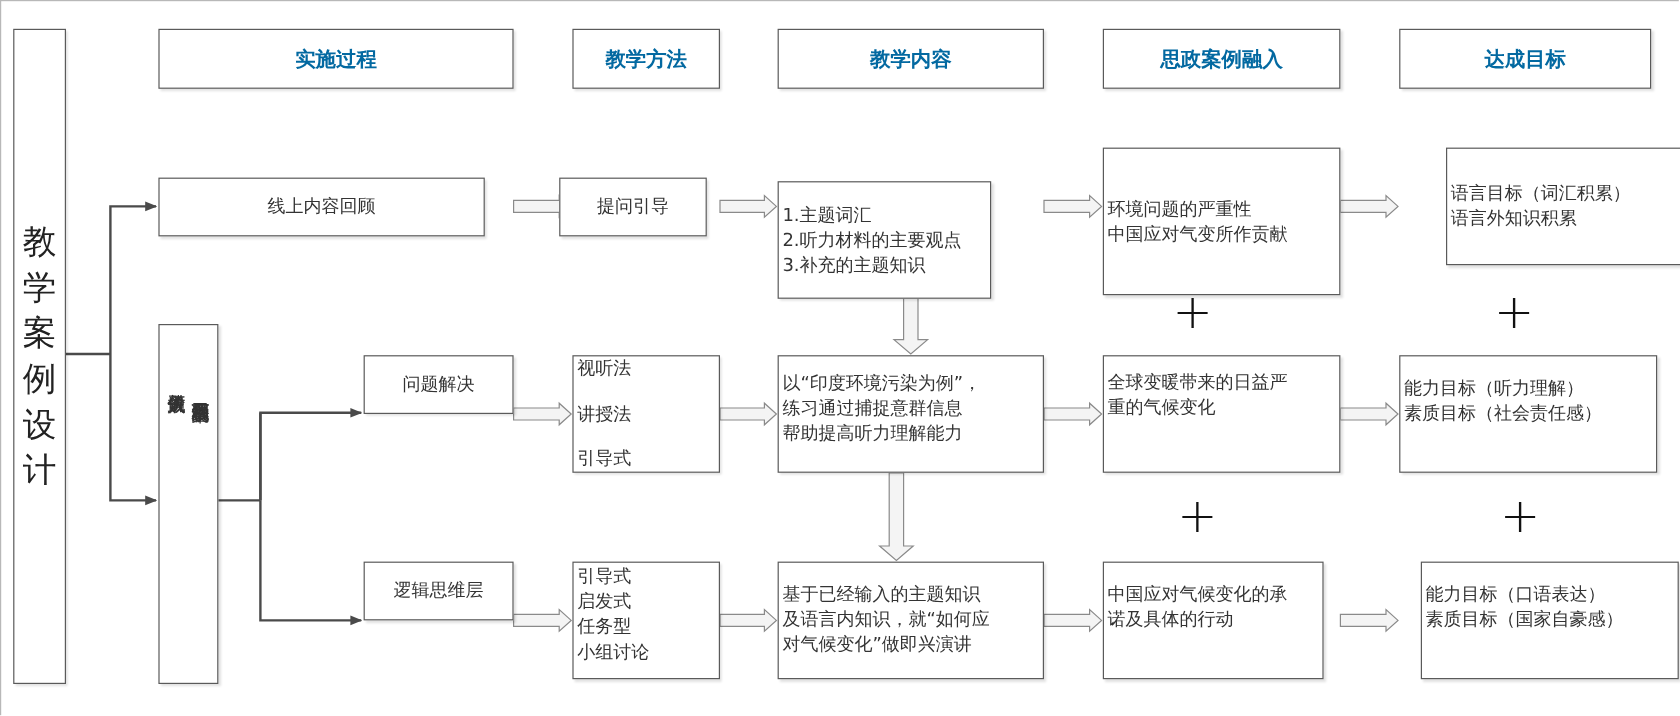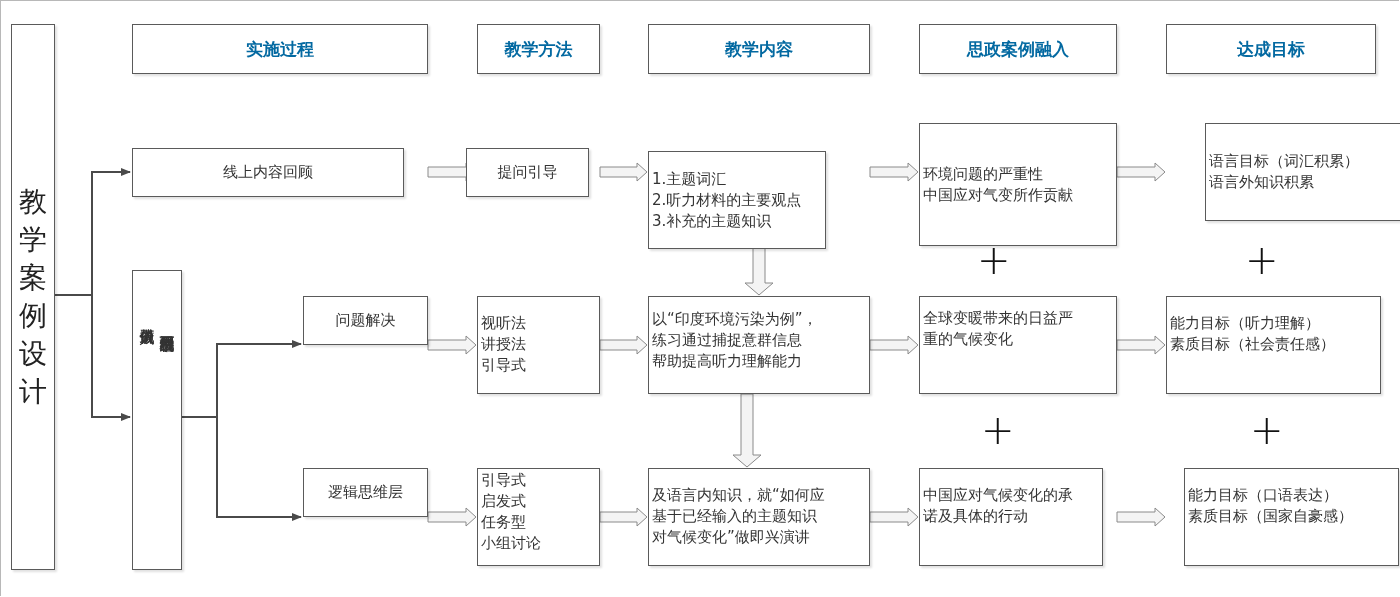--- a/index.html
+++ b/index.html
@@ -106,21 +106,21 @@
     <div>语言目标（词汇积累）</div>
     <div>语言外知识积累</div>
   </div>
 
 <div class="box vert" style="left:132px; top:270px; width:50px; height:300px;">
   <span class="vcol c1">两层架构线下学习过程</span>
   <span class="vcol c2">价值引领嵌入式</span>
 </div>
 
 <div class="box center" style="left:303px; top:296px; width:125px; height:49px;">问题解决</div>
-<div class="box lines" style="left: 477px; top: 296px; width: 123px; height: 98px; justify-content: flex-start; padding-top: 16px;">
+<div class="box lines" style="left: 477px; top: 296px; width: 123px; height: 98px; justify-content: space-between; ">
     <div>视听法</div>
     <div>讲授法</div>
     <div>引导式</div>
   </div>
 <div class="box lines" style="left: 648px; top: 296px; width: 222px; height: 98px; justify-content: flex-start; padding-top: 12px;">
     <div>以“印度环境污染为例”，</div>
     <div>练习通过捕捉意群信息</div>
     <div>帮助提高听力理解能力</div>
   </div>
 <div class="box lines" style="left: 919px; top: 296px; width: 198px; height: 98px; justify-content: flex-start; padding-top: 11px;">
@@ -133,22 +133,22 @@
   </div>
 
 <div class="box center" style="left:303px; top:468px; width:125px; height:49px;">逻辑思维层</div>
 <div class="box lines" style="left: 477px; top: 468px; width: 123px; height: 98px; justify-content: flex-start; padding-top: 1px;">
     <div>引导式</div>
     <div>启发式</div>
     <div>任务型</div>
     <div>小组讨论</div>
   </div>
 <div class="box lines" style="left: 648px; top: 468px; width: 222px; height: 98px; justify-content: flex-start; padding-top: 16px;">
+    <div>基于已经输入的主题知识</div>
     <div>及语言内知识，就“如何应</div>
-    <div>基于已经输入的主题知识</div>
     <div>对气候变化”做即兴演讲</div>
   </div>
 <div class="box lines" style="left: 919px; top: 468px; width: 184px; height: 98px; justify-content: flex-start; padding-top: 16px;">
     <div>中国应对气候变化的承</div>
     <div>诺及具体的行动</div>
   </div>
 <div class="box lines" style="left: 1166px; top: 468px; width: 215px; height: 98px; justify-content: flex-start; padding-top: 16px; margin-left: 18px;">
     <div>能力目标（口语表达）</div>
     <div>素质目标（国家自豪感）</div>
   </div>

